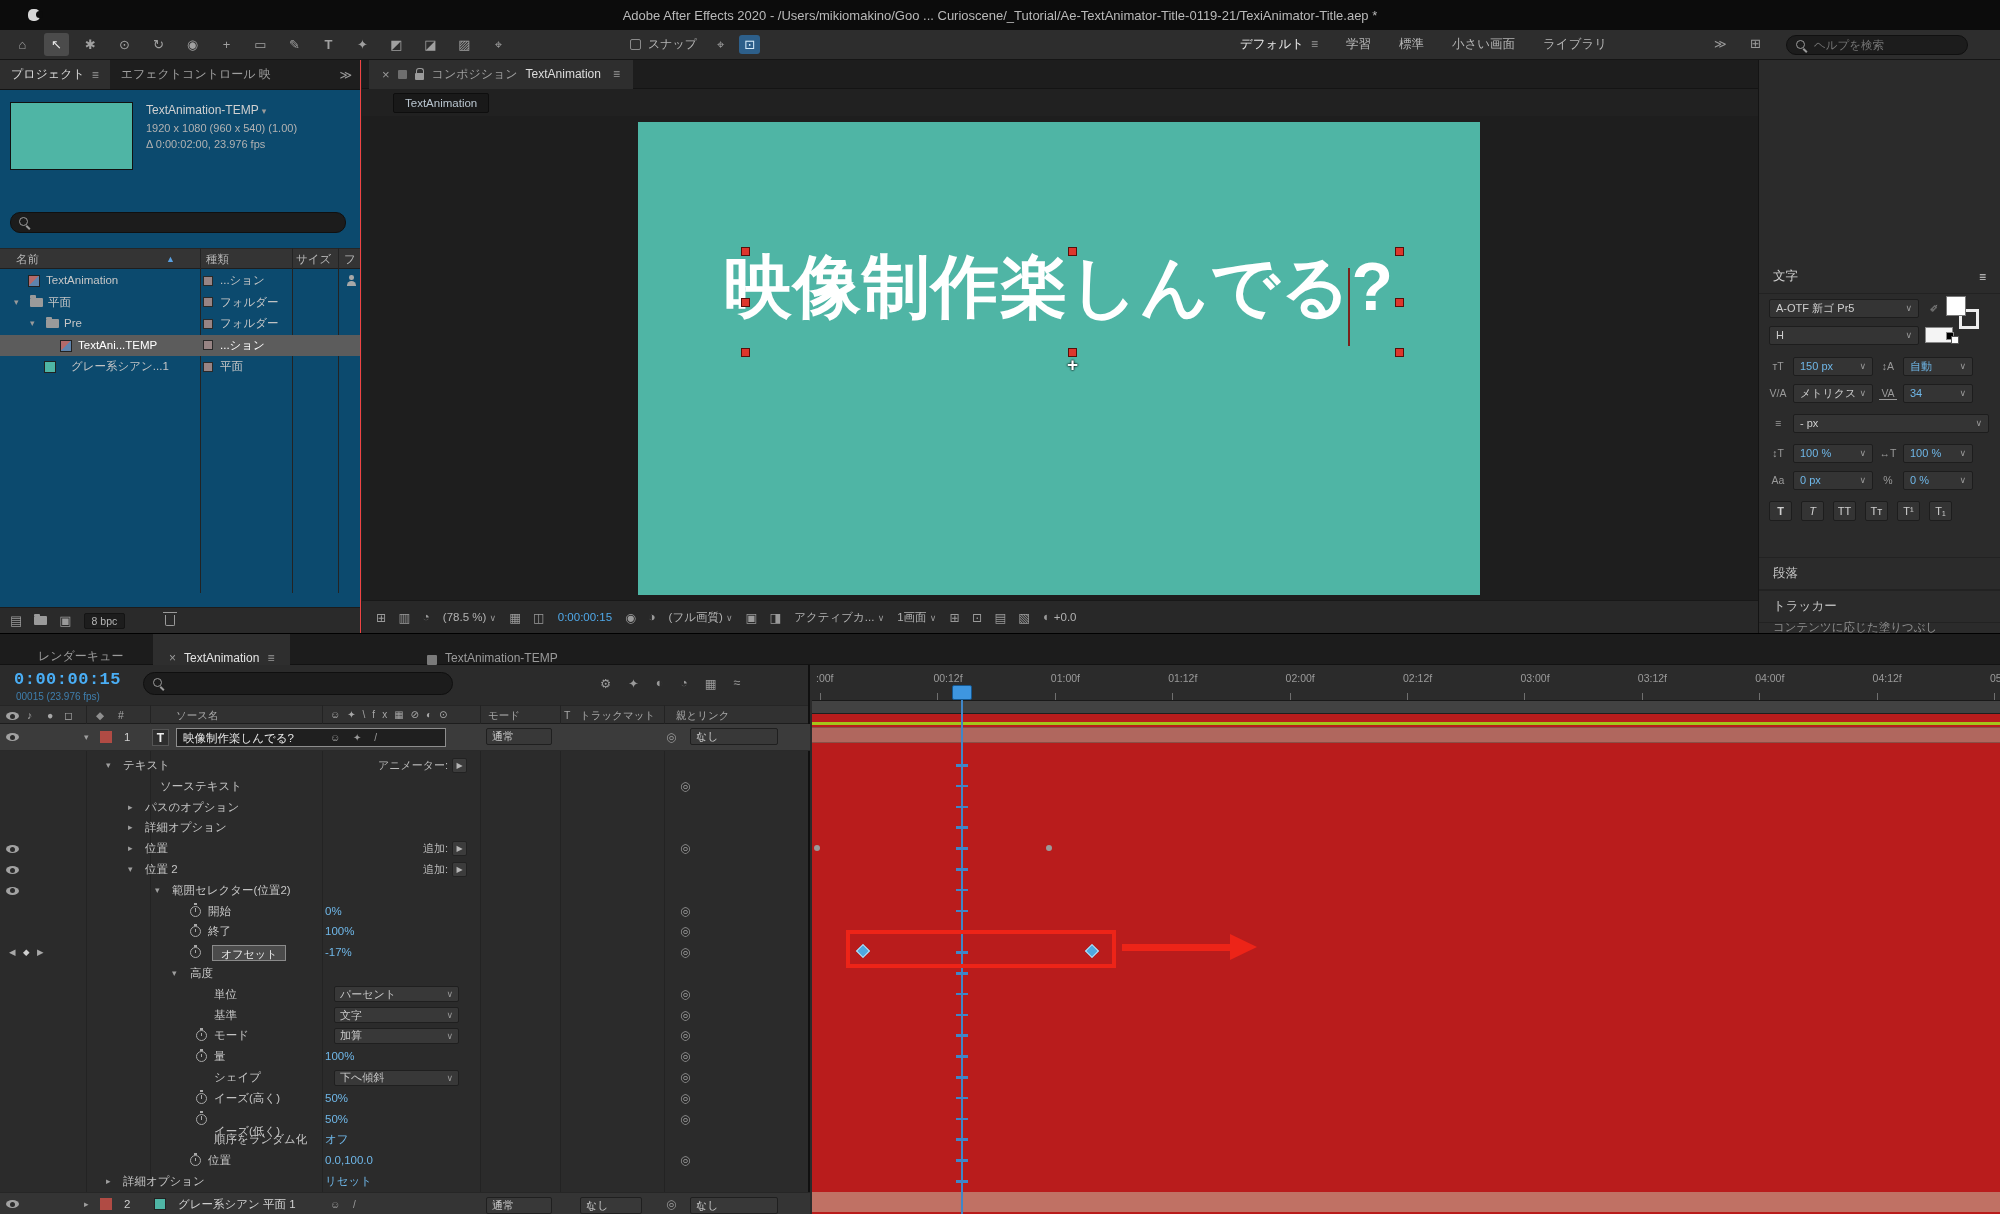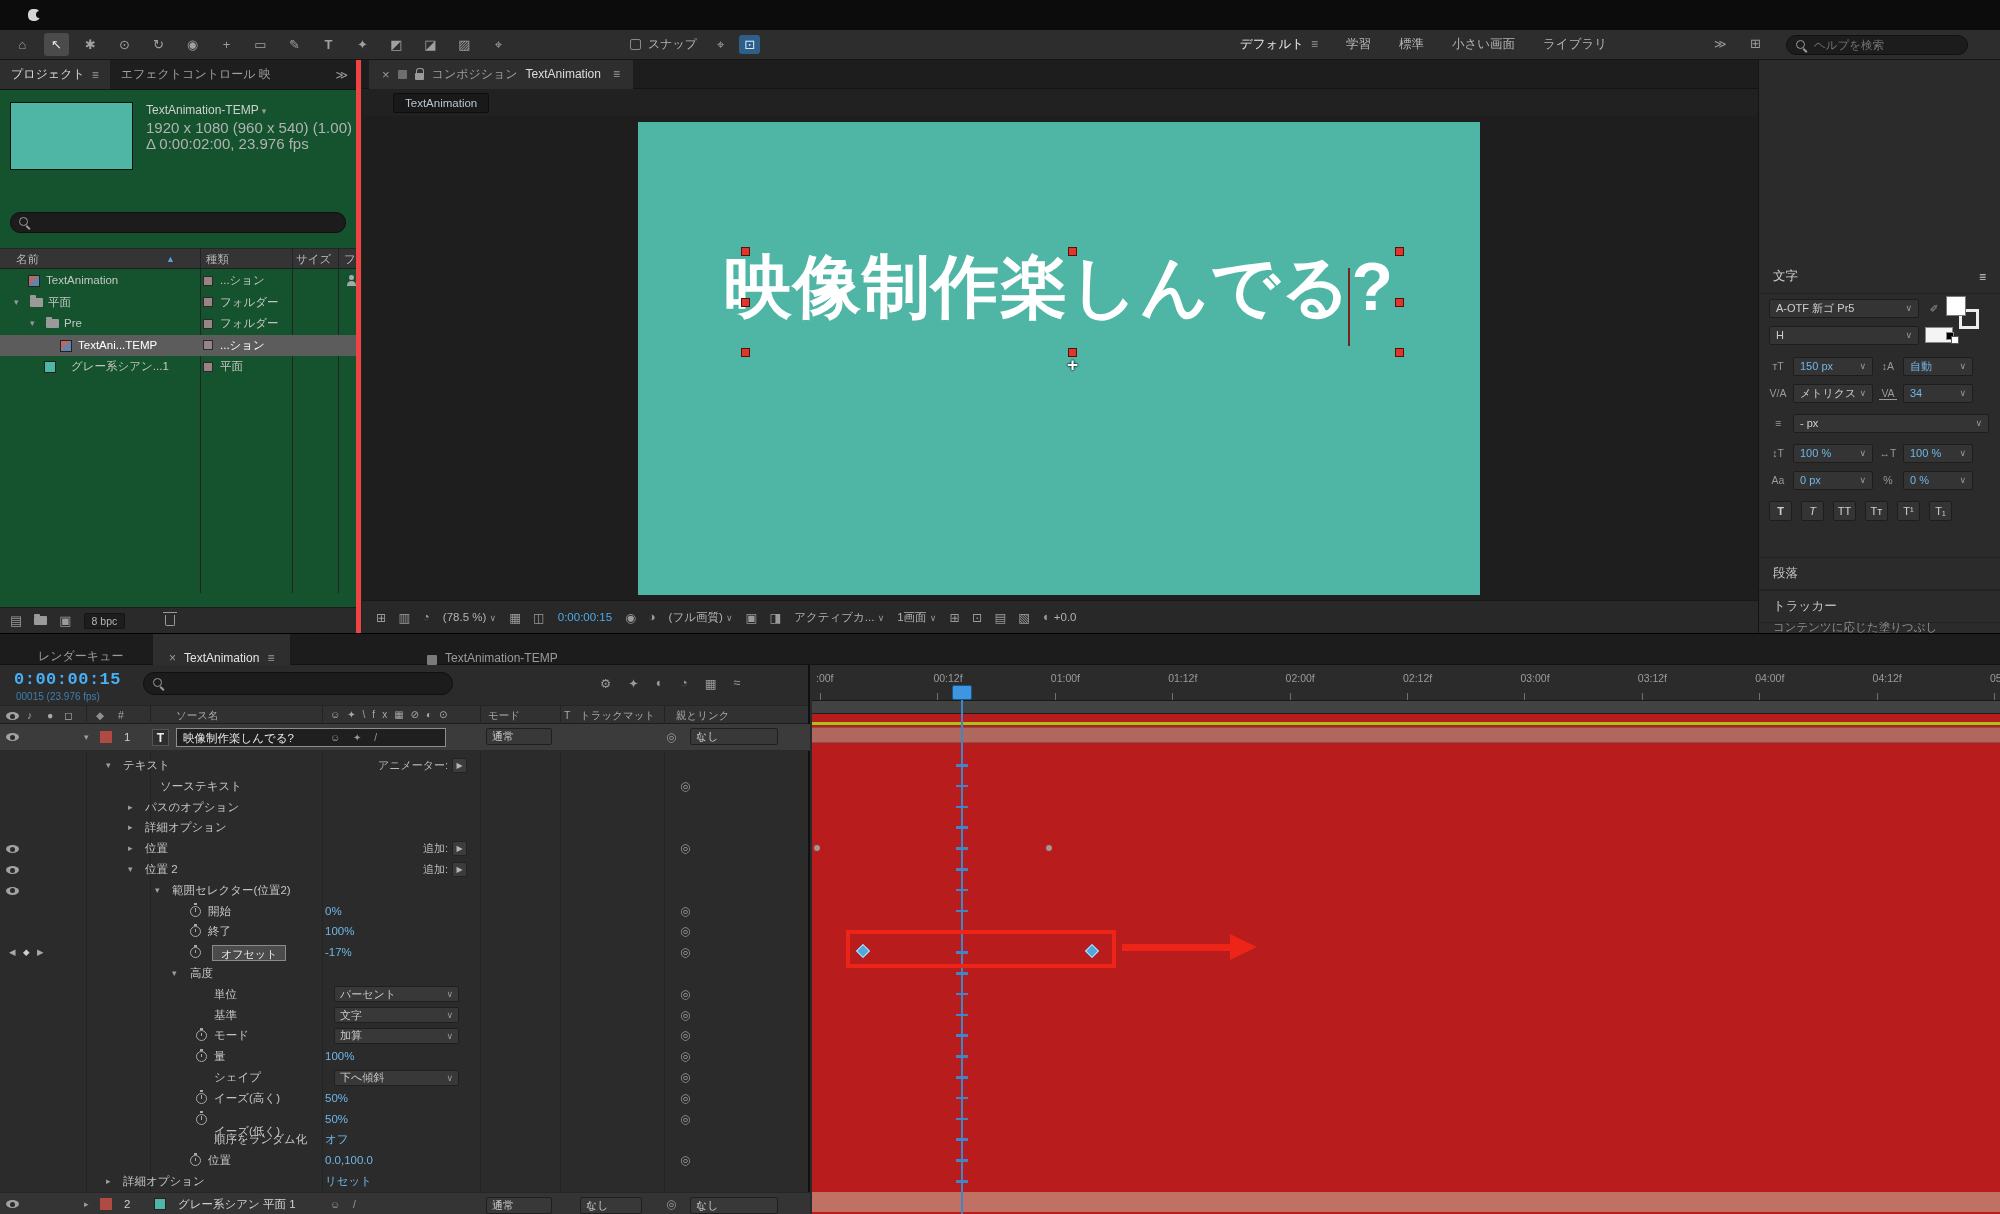--- a/index.html
+++ b/index.html
@@ -32,30 +32,30 @@
     border-radius:10px;display:flex;align-items:center;gap:6px;padding:0 8px}
   .help input{background:transparent;border:none;outline:none;color:#a8a8a8;font-size:11.5px;width:140px;
     font-family:"Liberation Sans",sans-serif}
 
   .mag{position:relative;width:13px;height:13px;flex:none}
   .mag::before{content:"";position:absolute;left:1px;top:1px;width:7px;height:7px;border:1.5px solid #9a9a9a;border-radius:50%}
   .mag::after{content:"";position:absolute;left:9px;top:9px;width:5px;height:1.7px;background:#9a9a9a;
     transform:rotate(45deg);transform-origin:0 0}
 
   
-  #left-panel{position:absolute;left:0;top:60px;width:361px;height:573px;background:#14532d;border-right:5px solid #ef4444}
+  #left-panel{position:absolute;left:0;top:60px;width:361px;height:573px;background:#0c4a6e;border-right:1px solid #ef4444}
   .panel-tabs{height:30px;background:#1e1e1e;display:flex;align-items:center;border-bottom:1px solid #141414}
   .ptab{height:100%;display:flex;align-items:center;gap:7px;padding:0 11px;font-size:12px;color:#9f9f9f;white-space:nowrap}
   .ptab.active{background:#2e2e2e;color:#d8d8d8}
   .ptab .hamb{color:#9a9a9a}
   .tabs-more{margin-left:auto;padding-right:8px;color:#9a9a9a}
   .proj-info{position:absolute;left:10px;top:42px;display:flex;gap:13px}
   .thumb{width:123px;height:68px;background:var(--teal);border:1px solid #111}
   .pinfo .l1{font-size:12px;color:#d0d0d0;line-height:17px;white-space:nowrap}
-  .pinfo .l2,.pinfo .l3{font-size:15px;color:#b2b2b2;line-height:16px;white-space:nowrap}
+  .pinfo .l2,.pinfo .l3{font-size:11px;color:#b2b2b2;line-height:16px;white-space:nowrap}
   .proj-search{position:absolute;left:10px;top:152px;width:336px;height:21px;background:#1c1c1c;
     border:1px solid #101010;border-radius:10px;display:flex;align-items:center;padding:0 7px}
   .proj-header{position:absolute;left:0;top:188px;width:100%;height:21px;background:#343434;
     border-top:1px solid #262626;border-bottom:1px solid #1e1e1e;font-size:11.5px;color:#b5b5b5}
   .proj-header span{position:absolute;top:3px;white-space:nowrap}
   .hdiv{position:absolute;top:188px;width:1px;height:345px;background:#232323}
   #proj-rows{position:absolute;left:0;top:210px;width:100%}
   .pjrow{position:absolute;left:0;width:100%;height:21.5px;font-size:11.5px;line-height:21.5px;color:#c6c6c6;white-space:nowrap}
   .pjrow.sel{background:#5c5c5c;color:#fff}
   .pjrow span{position:absolute}
@@ -205,20 +205,21 @@
   .ph-tick{position:absolute;left:144px;width:12px;height:2.5px;background:#3f86c8;z-index:5}
   .hamb{font-size:12px}
 </style>
 </head>
 <body>
 
 <div id="app">
 
   <div id="menubar">
     <span class="apple"></span>
+    <span class="mb-title">Adobe After Effects 2020 - /Users/mikiomakino/Goo ... Curioscene/_Tutorial/Ae-TextAnimator-Title-0119-21/TexiAnimator-Title.aep *</span>
   </div>
 
   <div id="toolbar">
     <div id="tools">
         <span class="tool">⌂</span>
         <span class="tool active">↖</span>
         <span class="tool">✱</span>
         <span class="tool">⊙</span>
         <span class="tool">↻</span>
         <span class="tool">◉</span>

